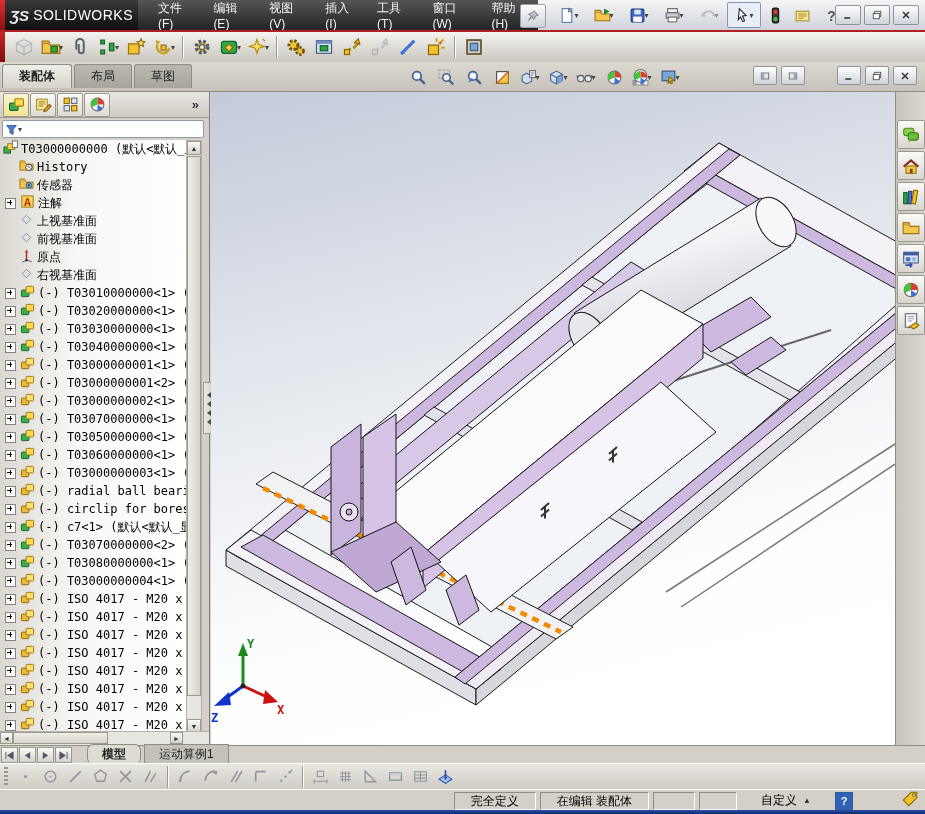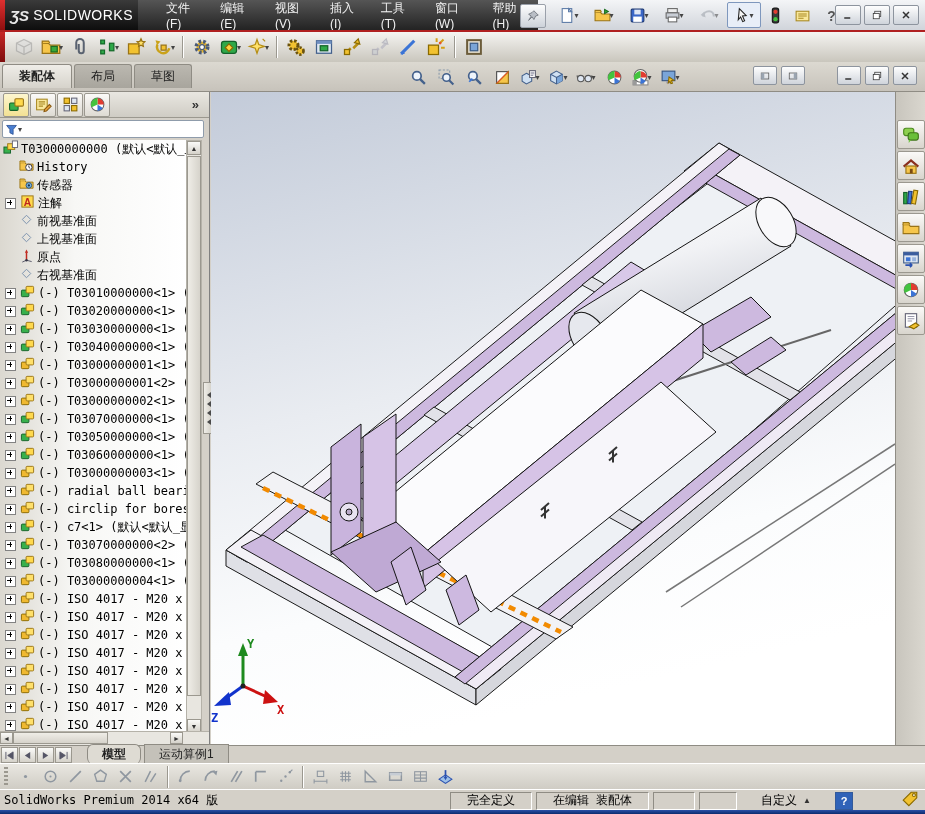--- a/index.html
+++ b/index.html
@@ -8,21 +8,21 @@
        background:#d4d0c8;-webkit-font-smoothing:none;}
   
   .titlebar{position:absolute;left:0;top:0;width:925px;height:42px;
     background:linear-gradient(#f4f5f7,#c2c7cf);display:flex;align-items:center;}
   .red-stripe{position:absolute;left:0;top:0;width:5px;height:30px;background:linear-gradient(#e03030,#8d0f0f);}
   .logo-box{position:absolute;left:5px;top:0;width:133px;height:30px;background:linear-gradient(#3a3a3a,#0d0d0d);
     display:flex;align-items:center;justify-content:center;color:#fff;}
   .logo-box .gl{font-style:italic;font-weight:bold;font-size:15px;margin-right:4px;color:#e8e8e8;}
   .logo-box .bt{font-weight:normal;font-size:14px;letter-spacing:.5px;}
   .menu-strip{position:absolute;left:138px;top:0;width:400px;height:30px;
-    background:linear-gradient(#555,#232323);display:flex;align-items:center;padding-left:18px;box-sizing:border-box;}
+    background:linear-gradient(#555,#232323);display:flex;align-items:center;padding-left:10px;box-sizing:border-box;}
   .menu-item{color:#f2f2f2;padding:4px 10px;cursor:default;}
   .pinbtn{position:absolute;left:520px;top:4px;width:24px;height:22px;display:flex;align-items:center;justify-content:center;
     background:linear-gradient(#fdfdfd,#cdd2da);border:1px solid #9aa0aa;border-radius:2px;}
   .qat{position:absolute;left:552px;top:2px;height:26px;display:flex;align-items:center;gap:1px;}
   .tbtn{width:24px;height:24px;display:flex;align-items:center;justify-content:center;border:1px solid transparent;border-radius:2px;position:relative;}
   .tbtn svg{width:17px;height:17px;}
   .tbtn .dd{font-size:8px;color:#444;margin-left:-2px;}
   .tbtn.w{width:32px;}
   .tbtn.pressed{background:#e8eef8;border:1px solid #7e97bd;}
   .tbtn.dis{opacity:.55;}
@@ -104,21 +104,21 @@
   .sketchbar{position:absolute;left:0;top:763px;width:925px;height:26px;background:linear-gradient(#e9e7e1,#cfccc4);
     border-top:1px solid #fff;display:flex;align-items:center;padding-left:4px;box-sizing:border-box;}
   .sketchbar .grip{width:4px;height:20px;margin-right:5px;
     background:repeating-linear-gradient(#9b988f 0 2px,transparent 2px 4px);}
   .sketchbar .tbtn{width:23px;height:23px;}
   .sketchbar .tbtn svg{width:17px;height:17px;}
   
   .statusbar{position:absolute;left:0;top:789px;width:925px;height:21px;background:#d4d0c8;border-top:1px solid #fff;
     display:flex;align-items:center;font-size:12px;color:#000;}
   .statusbar .lefttext{margin-left:4px;font-family:"DejaVu Sans Mono","Liberation Mono",monospace;}
-  .sfield{border:1px solid;border-color:#8f8c84 #fff #fff #8f8c84;padding:1px 16px;margin-left:4px;height:14px;line-height:14px;font-family:Liberation Mono, monospace;}
+  .sfield{border:1px solid;border-color:#8f8c84 #fff #fff #8f8c84;padding:1px 16px;margin-left:4px;height:14px;line-height:14px;}
   .statusbar .spacer{flex:1;}
   .custombox{display:flex;align-items:center;gap:6px;margin-right:16px;}
   .custombox .caret{font-size:8px;color:#333;}
   .helpbox{width:16px;height:16px;border:1px solid #335a9a;background:#2f62b8;color:#fff;font-weight:bold;
     display:flex;align-items:center;justify-content:center;font-size:11px;margin:0 8px;}
   .tagicon svg{width:18px;height:18px;margin-right:6px;}
   .blue-bottom{position:absolute;left:0;top:810px;width:925px;height:4px;background:linear-gradient(#2b50a8,#0c2a6e);}
 </style>
 </head>
 <body>
@@ -536,28 +536,28 @@
               <rect x="2" y="2" width="12" height="12" fill="#ffd94d" stroke="#9a7416"></rect>
               <text x="8" y="12.5" font-size="11" font-weight="bold" text-anchor="middle" fill="#c0281e">A</text>
             </svg></span>
           <span class="lbl">注解</span>
         </div>
         <div class="trow">
           <span class="noplus"></span>
           <span><svg viewBox="0 0 16 16">
               <rect x="4.8" y="4.8" width="6.4" height="6.4" fill="none" stroke="#7d93ae" transform="rotate(45 8 8)"></rect>
             </svg></span>
+          <span class="lbl">上视基准面</span>
+        </div>
+        <div class="trow">
+          <span class="noplus"></span>
+          <span><svg viewBox="0 0 16 16">
+              <rect x="4.8" y="4.8" width="6.4" height="6.4" fill="none" stroke="#7d93ae" transform="rotate(45 8 8)"></rect>
+            </svg></span>
           <span class="lbl">前视基准面</span>
-        </div>
-        <div class="trow">
-          <span class="noplus"></span>
-          <span><svg viewBox="0 0 16 16">
-              <rect x="4.8" y="4.8" width="6.4" height="6.4" fill="none" stroke="#7d93ae" transform="rotate(45 8 8)"></rect>
-            </svg></span>
-          <span class="lbl">上视基准面</span>
         </div>
         <div class="trow">
           <span class="noplus"></span>
           <span><svg viewBox="0 0 16 16">
               <path d="M8 13V4.5" stroke="#c0281e" stroke-width="1.6"></path>
               <path d="M8 1.5L6.3 5h3.4z" fill="#c0281e"></path>
               <path d="M8 13l5.5 1.5M8 13l-4.5 2" stroke="#556" fill="none"></path>
               <circle cx="8" cy="13" r="1.3" fill="#334"></circle>
             </svg></span>
           <span class="lbl">原点</span>
@@ -1046,21 +1046,20 @@
     <div class="tbtn">
       <svg viewBox="0 0 16 16">
         <path d="M2 10.5l6-4 6 4-6 4z" fill="#9ec1e8" stroke="#2b52b0"></path>
         <path d="M8 2v6.5" stroke="#2b52b0" stroke-width="1.6"></path>
         <path d="M8 11.5L6.3 8.5h3.4z" fill="#2b52b0"></path>
       </svg>
     </div>
   </div>
 
 <div class="statusbar">
-  <span class="lefttext">SolidWorks Premium 2014 x64 版</span>
   <span class="spacer"></span>
   <span class="sfield">完全定义</span>
   <span class="sfield">在编辑 装配体</span>
   <span class="sfield" style="width:8px"></span>
   <span class="sfield" style="width:4px"></span>
   <span class="custombox" style="margin-left:24px">
     <span>自定义</span>
     <span class="caret">▲</span>
   </span>
   <span class="helpbox">?</span>

